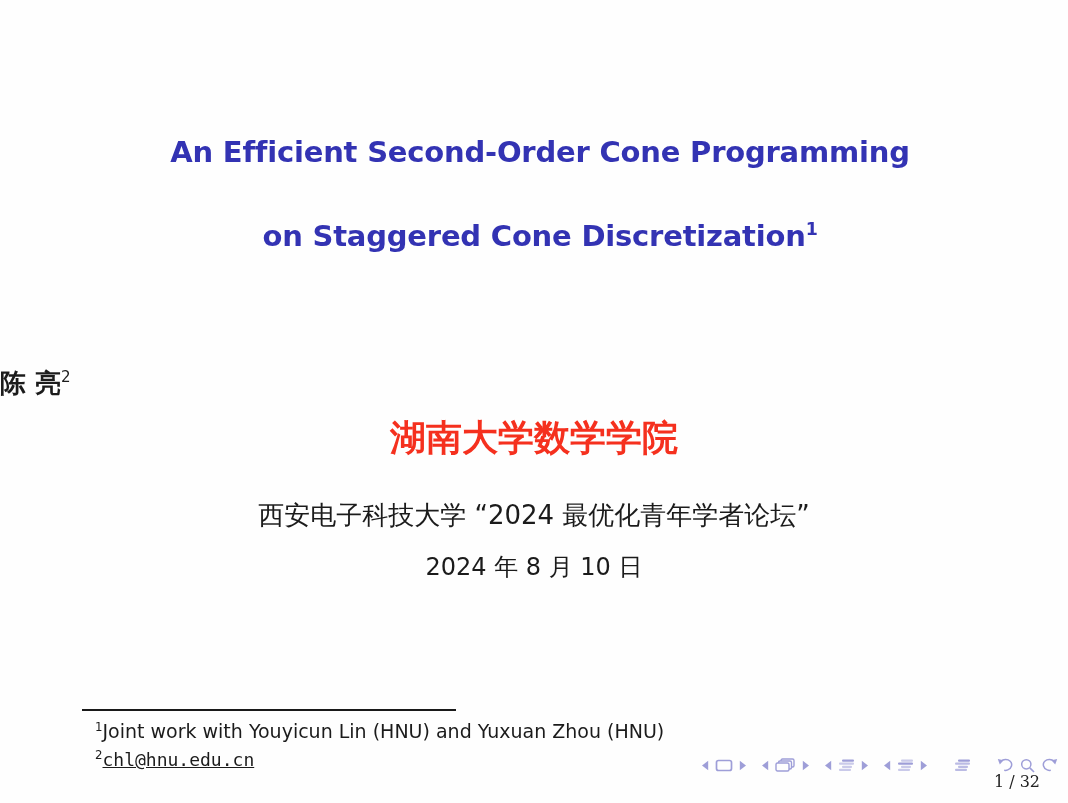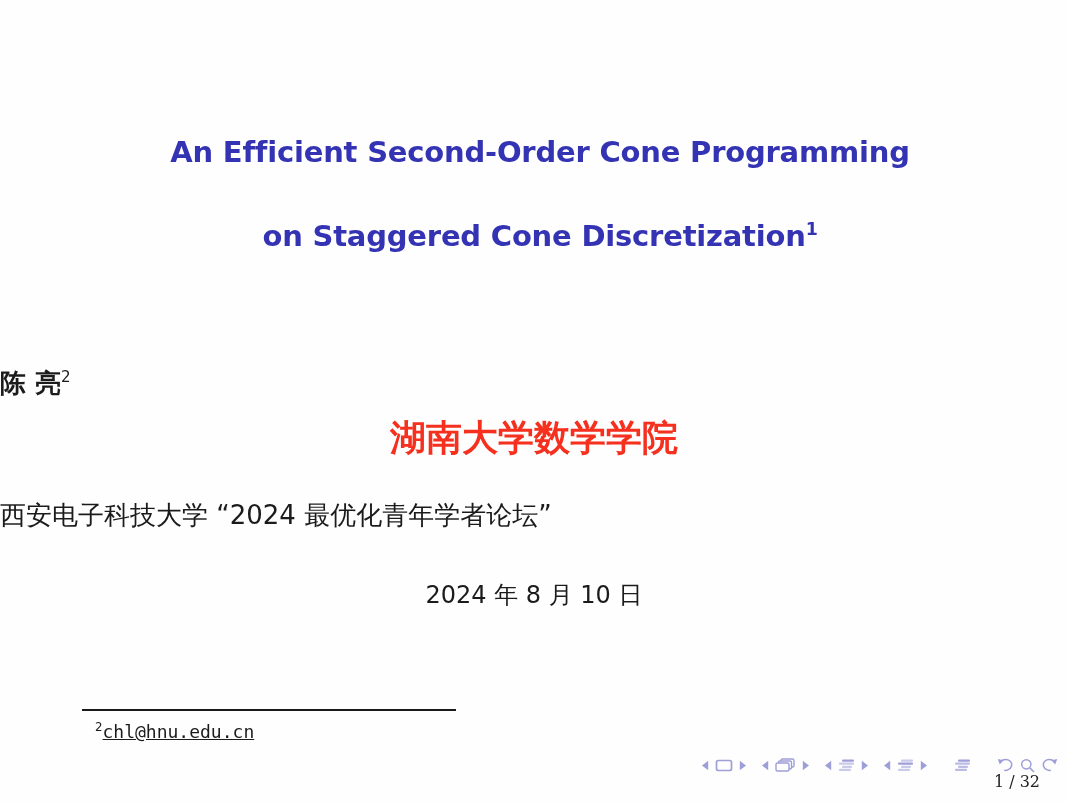--- a/index.html
+++ b/index.html
@@ -48,31 +48,30 @@
     top: 414px; left: 0; right: 0;
     text-align: center;
     color: var(--alert-red);
     font-size: 36px;
     font-weight: bold;
   }
 
   .event-block {
     position: absolute;
     top: 498px; left: 0; right: 0;
-    text-align: left;
+    text-align: center;
     font-size: 26px;
     font-weight: 500;
   }
 
   .date-block {
     position: absolute;
     top: 551px; left: 0; right: 0;
     text-align: center;
     font-size: 24px;
-    margin-top: 28px;
   }
 
   .footnote-rule {
     position: absolute;
     top: 709px; left: 82px;
     width: 374px; height: 0;
     border-top: 2px solid #1a1a1a;
   }
   .footnotes {
     position: absolute;
@@ -121,20 +120,23 @@
 
   <div class="institute-block">湖南大学数学学院</div>
 
   <div class="event-block">西安电子科技大学 “2024 最优化青年学者论坛”</div>
 
   <div class="date-block">2024 年 8 月 10 日</div>
 
   <div class="footnote-rule"></div>
 
   <div class="footnotes">
+    <div class="footnote">
+      <sup>1</sup><span>Joint work with Youyicun Lin (HNU) and Yuxuan Zhou (HNU)</span>
+    </div>
     <div class="footnote">
       <sup>2</sup><span class="mono">chl@hnu.edu.cn</span>
     </div>
   </div>
 
   <div class="navbar">
 
     <span class="navgroup">
       <svg width="8" height="11" viewBox="0 0 8 11">
           <path d="M7.2 0.8 L1 5.5 L7.2 10.2 Z" fill="currentColor"></path>

